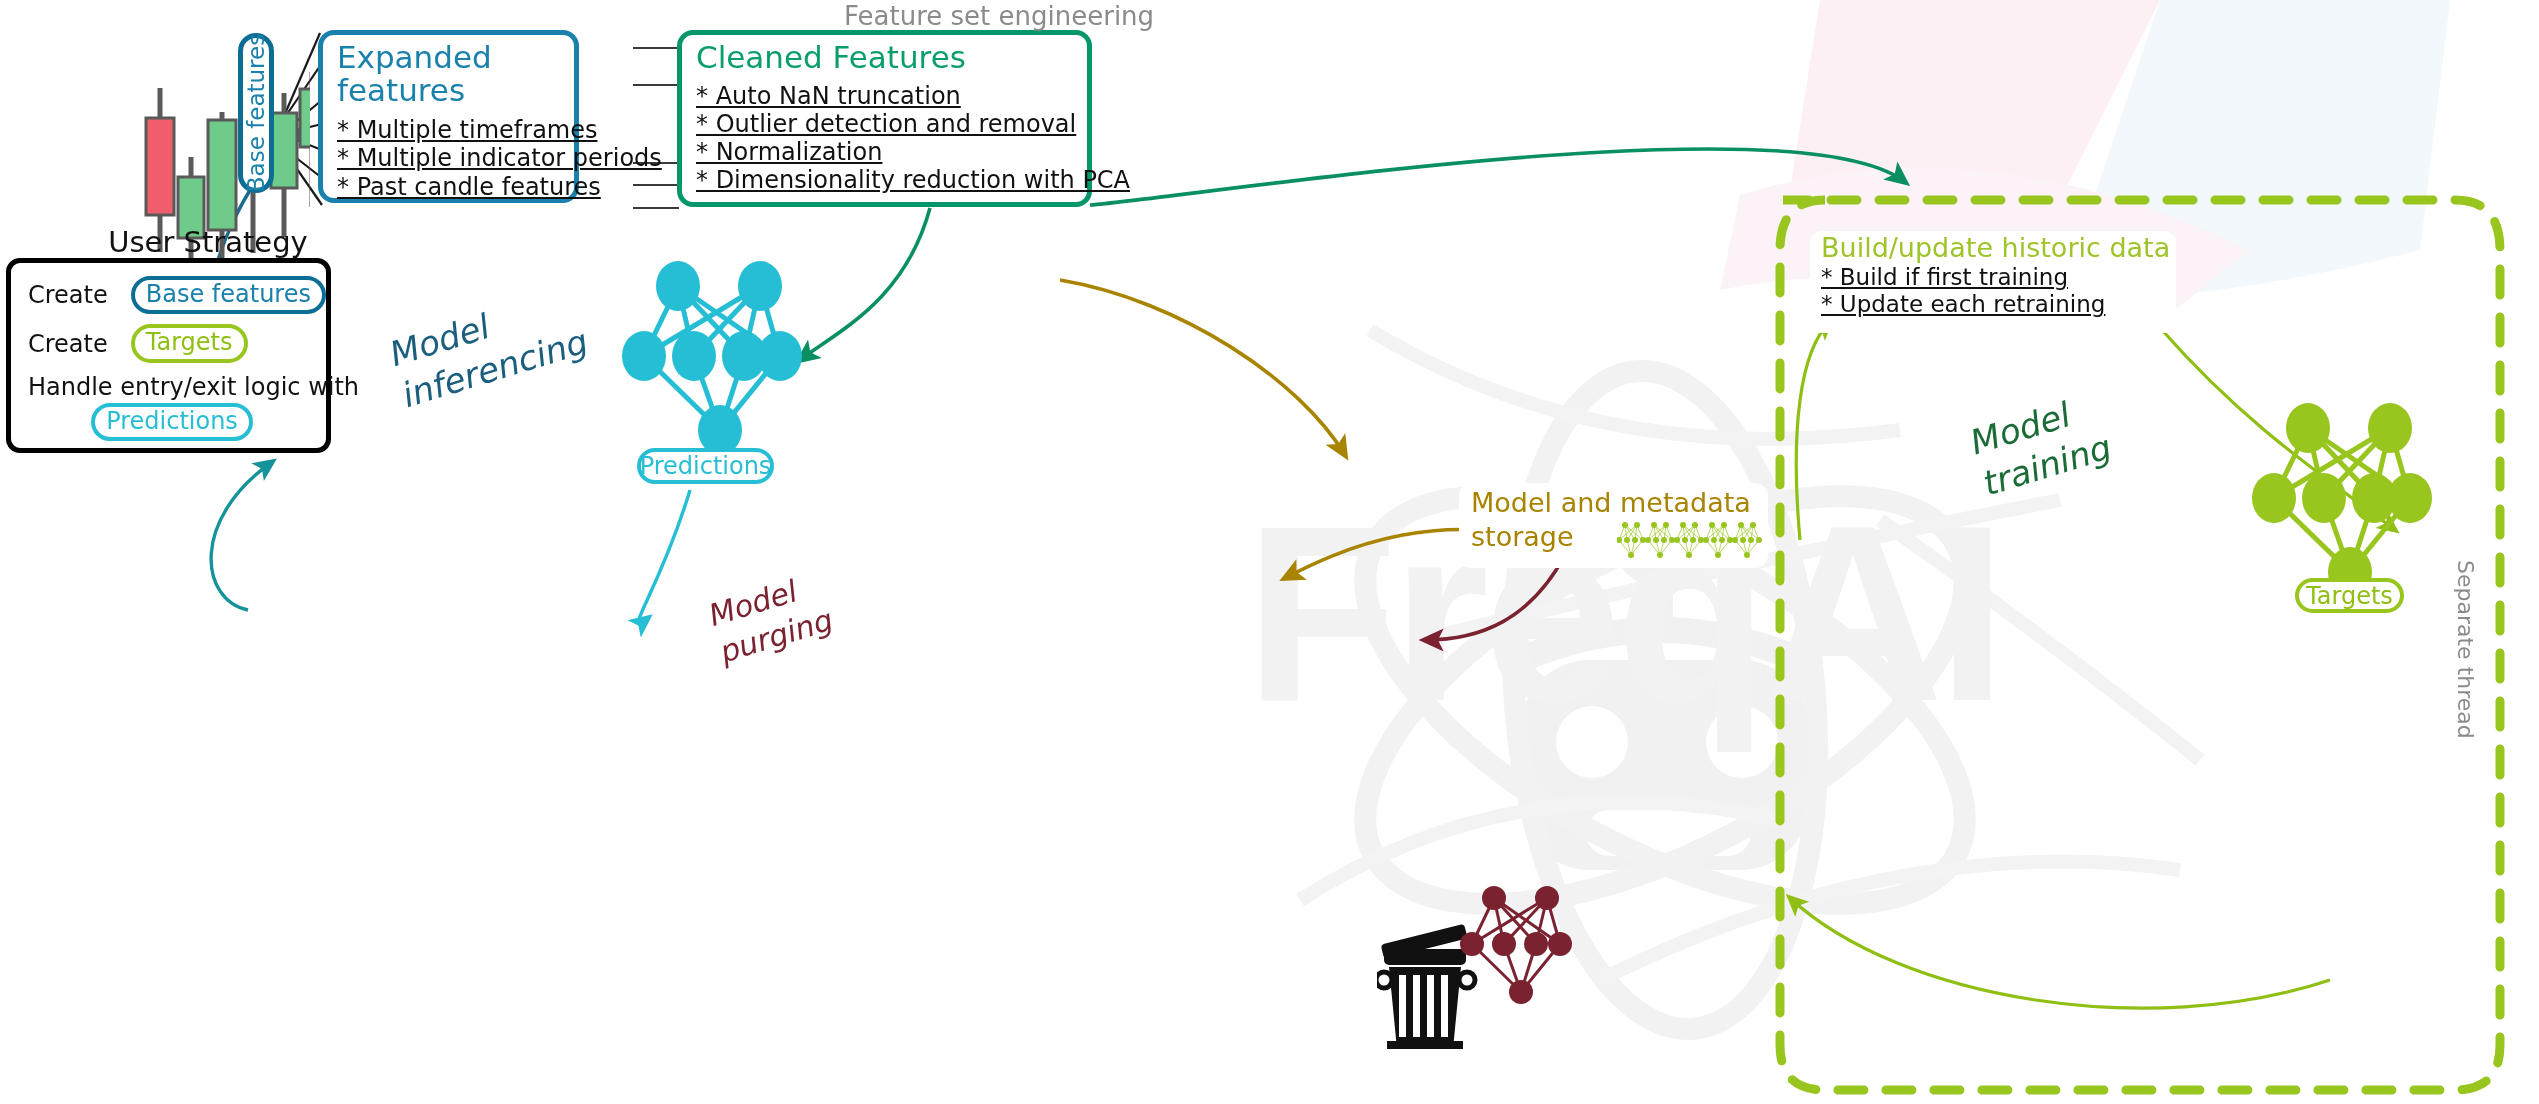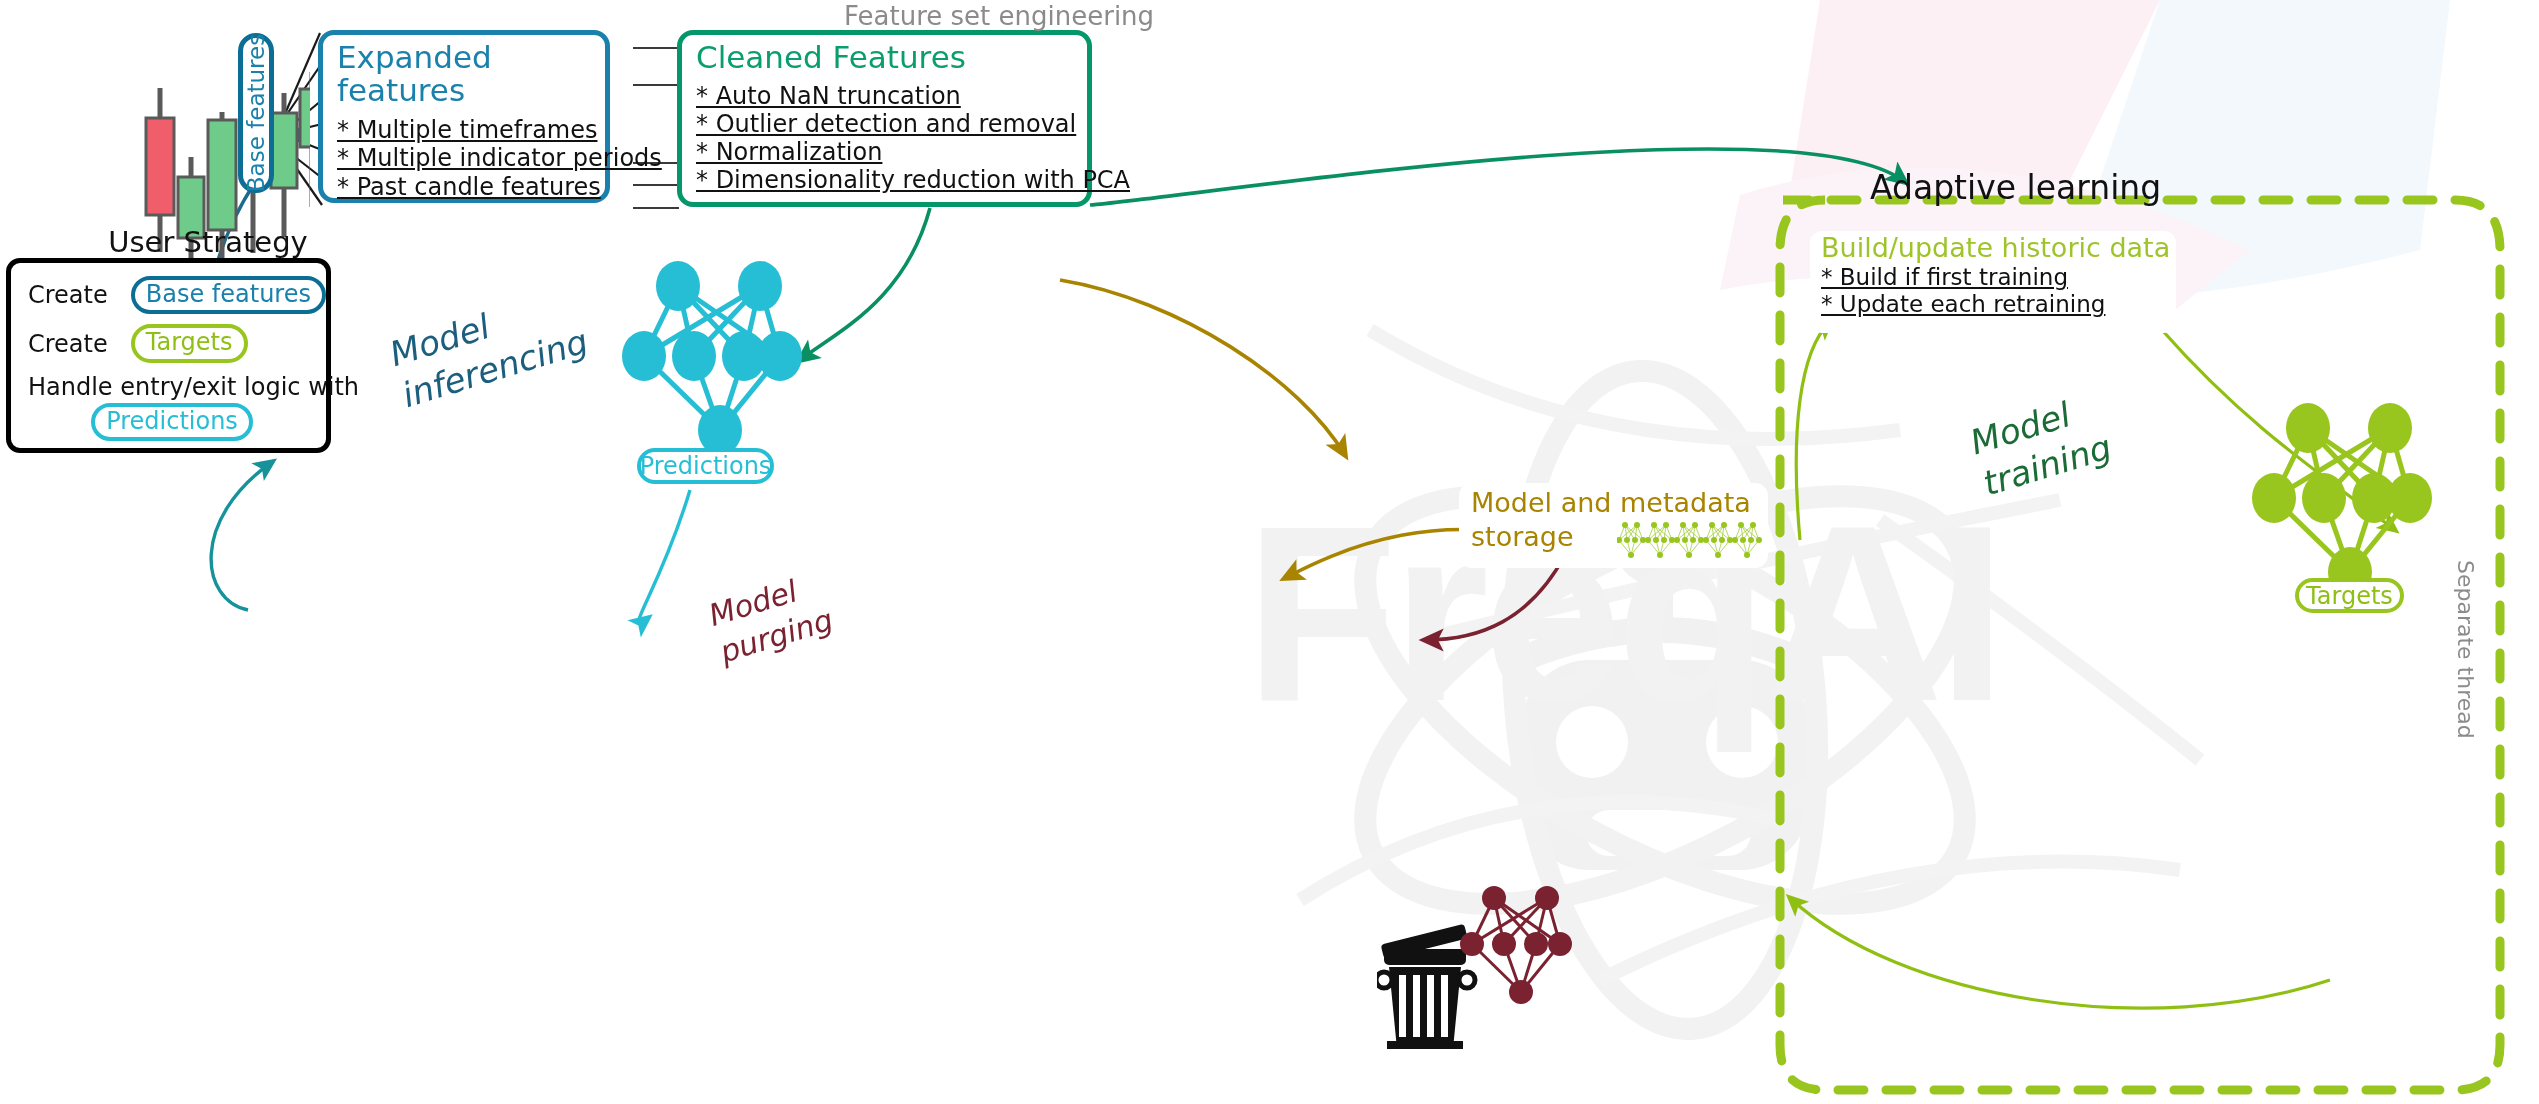--- a/index.html
+++ b/index.html
@@ -15,21 +15,21 @@
   .box{position:absolute;box-sizing:border-box;background:#ffffff;}
   .rbox{border-radius:16px;border-style:solid;}
   .pill{border-radius:999px;border-style:solid;background:#fff;
         display:flex;align-items:center;justify-content:center;}
 
   .title{font-weight:400;line-height:1.05;}
   .bullets{margin:0;padding:0;list-style:none;}
   .bullets li{white-space:nowrap;line-height:1.18;text-decoration:underline;}
 
   
-  #expanded-box{left:318px;top:30px;width:292px;height:173px;
+  #expanded-box{left:318px;top:30px;width:261px;height:173px;
       border-width:5px;border-color:#1a81ac;}
   #expanded-box .title{color:#1a81ac;font-size:31px;padding:6px 0 0 14px;}
   #expanded-box .bullets{padding:10px 8px 0 14px;font-size:24px;color:#111;}
 
   
   #cleaned-box{left:677px;top:30px;width:415px;height:177px;
       border-width:5px;border-color:#059669;}
   #cleaned-box .title{color:#0a9e6e;font-size:31px;padding:6px 0 0 14px;}
   #cleaned-box .bullets{padding:8px 0 0 14px;font-size:24px;color:#111;}
 
@@ -458,21 +458,20 @@
           <circle cx="136" cy="6" r="3" fill="#98c51e"></circle>
           <circle cx="118" cy="21" r="3" fill="#98c51e"></circle>
           <circle cx="126" cy="21" r="3" fill="#98c51e"></circle>
           <circle cx="134" cy="21" r="3" fill="#98c51e"></circle>
           <circle cx="142" cy="21" r="3" fill="#98c51e"></circle>
           <circle cx="130" cy="36" r="3" fill="#98c51e"></circle>
         </g>
     </svg>
   </div>
 
-  <div class="flabel" id="adaptive-label">Adaptive learning</div>
 
   <div class="flabel" id="separate-thread-label">Separate thread</div>
 
   <div class="box" id="build-box">
     <div class="title">Build/update historic data</div>
     <ul class="bullets">
       <li>* Build if first training</li>
       <li>* Update each retraining</li>
     </ul>
   </div>

